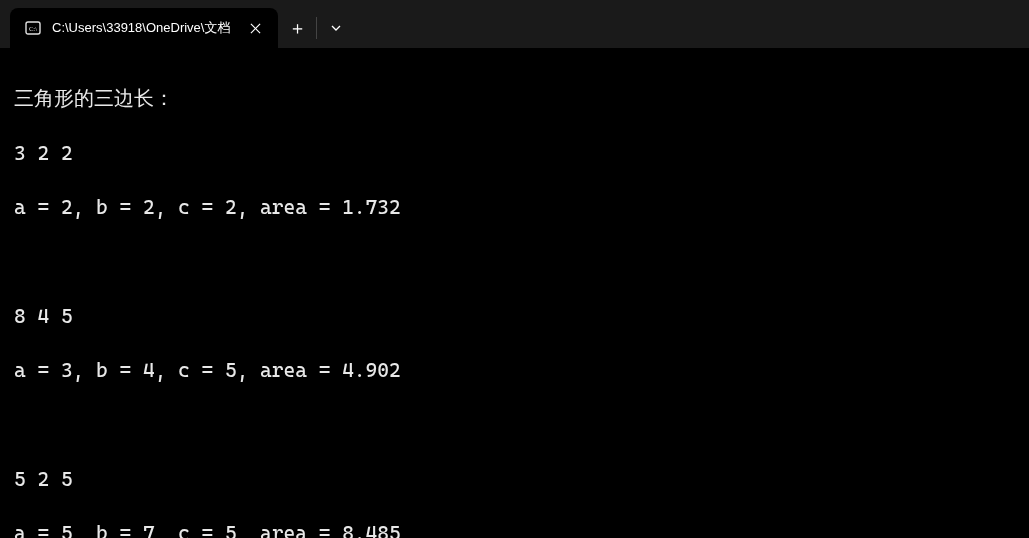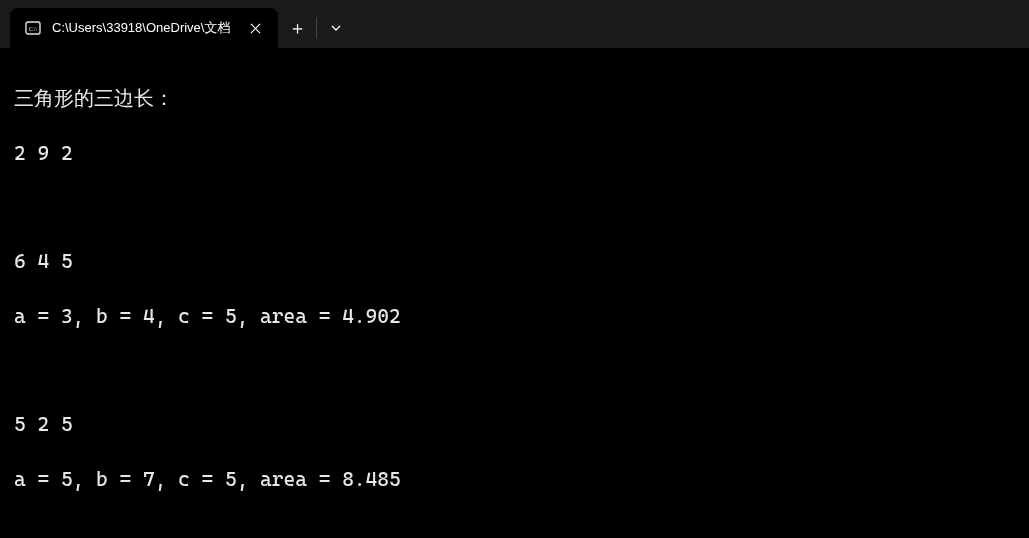--- a/index.html
+++ b/index.html
@@ -131,23 +131,24 @@
     <div class="dropdown-btn">
       <svg viewBox="0 0 12 12" width="12" height="12">
         <path d="M2 4 L6 8 L10 4" fill="none" stroke="#ffffff" stroke-width="1.3"></path>
       </svg>
     </div>
   </div>
 </div>
 
 <div class="terminal">
 <span class="terminal-line">三角形的三边长：</span>
-<span class="terminal-line">2 9 2</span>
+<span class="terminal-line">3 2 2</span>
+<span class="terminal-line">a = 2, b = 2, c = 2, area = 1.732</span>
 <span class="terminal-line"> </span>
-<span class="terminal-line">6 4 5</span>
+<span class="terminal-line">8 4 5</span>
 <span class="terminal-line">a = 3, b = 4, c = 5, area = 4.902</span>
 <span class="terminal-line"> </span>
 <span class="terminal-line">5 2 5</span>
 <span class="terminal-line">a = 5, b = 7, c = 5, area = 8.485</span>
 
 
 
 
 
 

